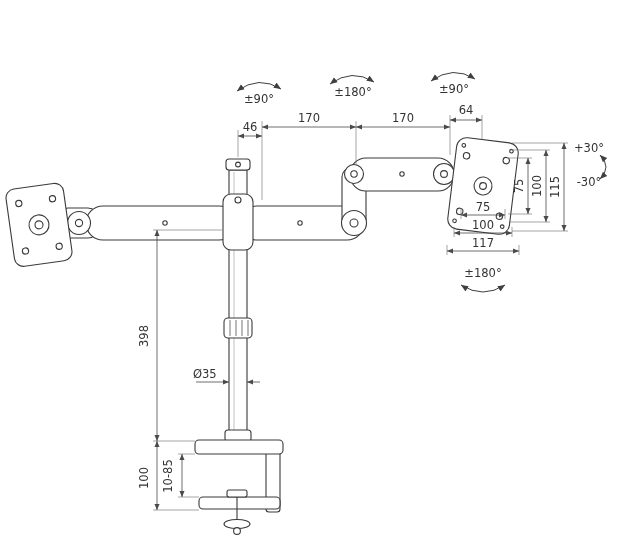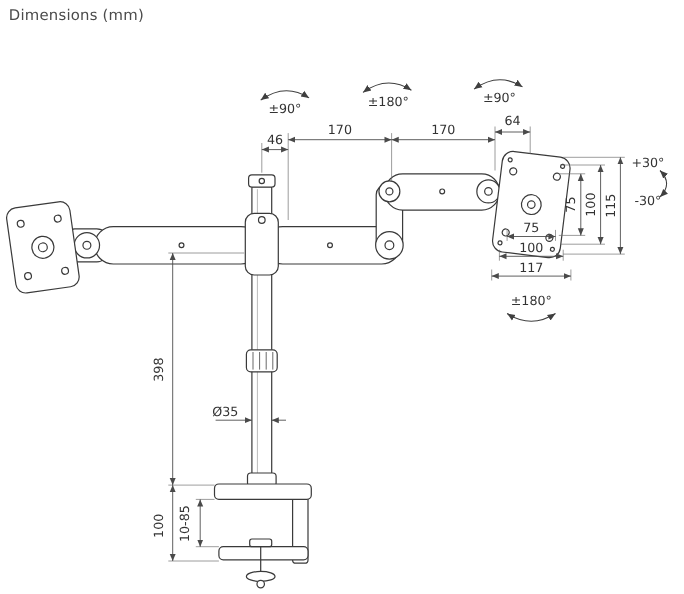--- a/index.html
+++ b/index.html
@@ -21,21 +21,20 @@
   svg .part{stroke:#3a3a3a;stroke-width:1.1;fill:#ffffff;}
   svg .part-thin{stroke:#3a3a3a;stroke-width:.7;fill:none;}
   svg .dim{stroke:#4a4a4a;stroke-width:.8;fill:none;}
   svg .ext{stroke:#6a6a6a;stroke-width:.6;fill:none;}
   svg .arc{stroke:#3f3f3f;stroke-width:1;fill:none;}
 </style>
 </head>
 <body>
 
 <div class="canvas">
-  <div class="page-title">Dimensions (mm)</div>
 
   <svg width="622" height="540" viewBox="0 0 622 540">
     <defs>
       <marker id="arr" viewBox="0 0 10 10" refX="9" refY="5" markerWidth="9" markerHeight="9" orient="auto-start-reverse">
         <path d="M0,1.2 L9,5 L0,8.8 z" fill="#4a4a4a"></path>
       </marker>
       <marker id="arrb" viewBox="0 0 10 10" refX="9" refY="5" markerWidth="8" markerHeight="8" orient="auto-start-reverse">
         <path d="M0,1.2 L9,5 L0,8.8 z" fill="#3f3f3f"></path>
       </marker>
     </defs>

